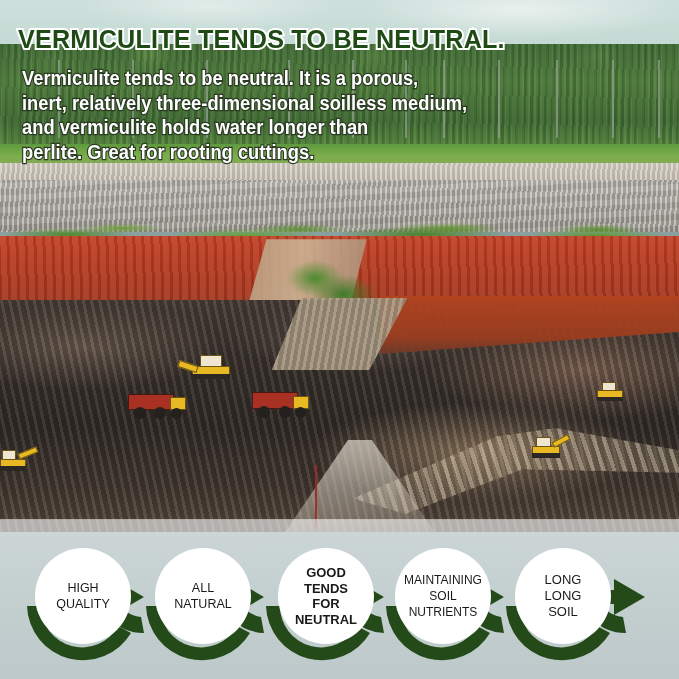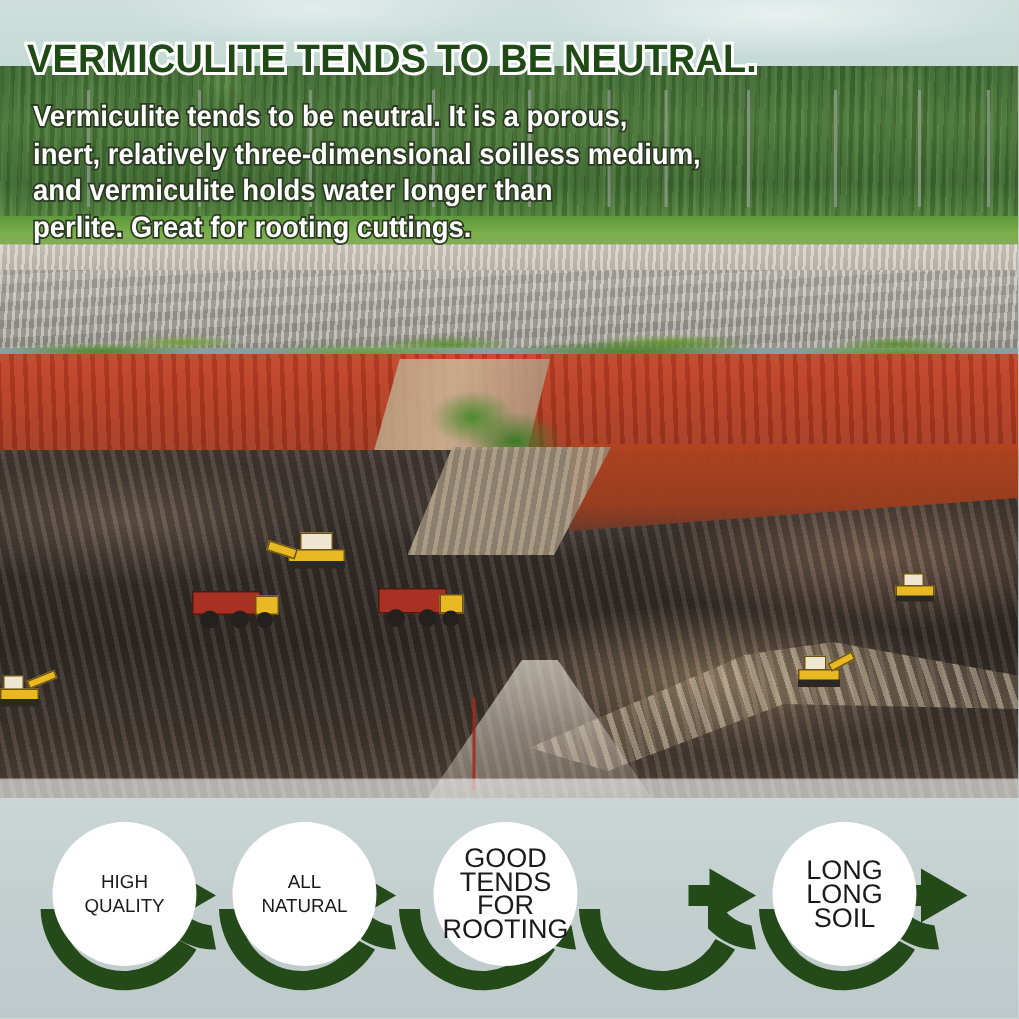--- a/index.html
+++ b/index.html
@@ -335,31 +335,38 @@
       </span>
     </div>
 
     <div class="node" style="left:35px;top:23px;width:96px;height:96px;font-size:12.5px;line-height:16px;">
       <span class="lbl">
         <span>HIGH</span>
         <span>QUALITY</span>
       </span>
     </div>
 
-    <div class="node" style="left:289px;top:23px;width:96px;height:96px;font-size:18px;line-height:15.5px;">
+    <div class="node" style="left:278px;top:23px;width:96px;height:96px;font-size:13px;line-height:15.5px;font-weight:bold;">
       <span class="lbl">
         <span>GOOD</span>
         <span>TENDS</span>
         <span>FOR</span>
-        <span>ROOTING</span>
-      </span>
-    </div>
-
-
-    <div class="node" style="left:515px;top:23px;width:96px;height:96px;font-size:18px;line-height:16px;">
+        <span>NEUTRAL</span>
+      </span>
+    </div>
+
+    <div class="node" style="left:395px;top:23px;width:96px;height:96px;font-size:12px;line-height:16px;">
+      <span class="lbl">
+        <span>MAINTAINING</span>
+        <span>SOIL</span>
+        <span>NUTRIENTS</span>
+      </span>
+    </div>
+
+    <div class="node" style="left:515px;top:23px;width:96px;height:96px;font-size:13px;line-height:16px;">
       <span class="lbl">
         <span>LONG</span>
         <span>LONG</span>
         <span>SOIL</span>
       </span>
     </div>
 
   </div>
 </div>
 

